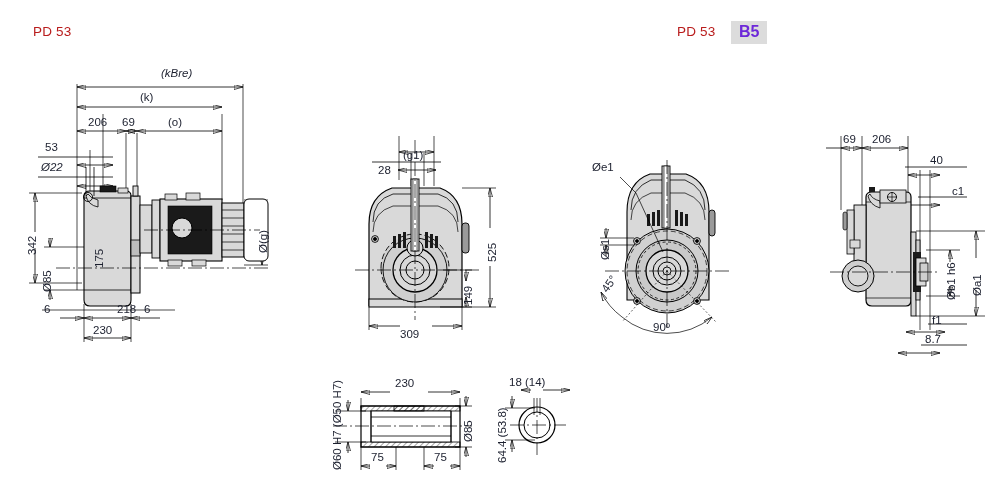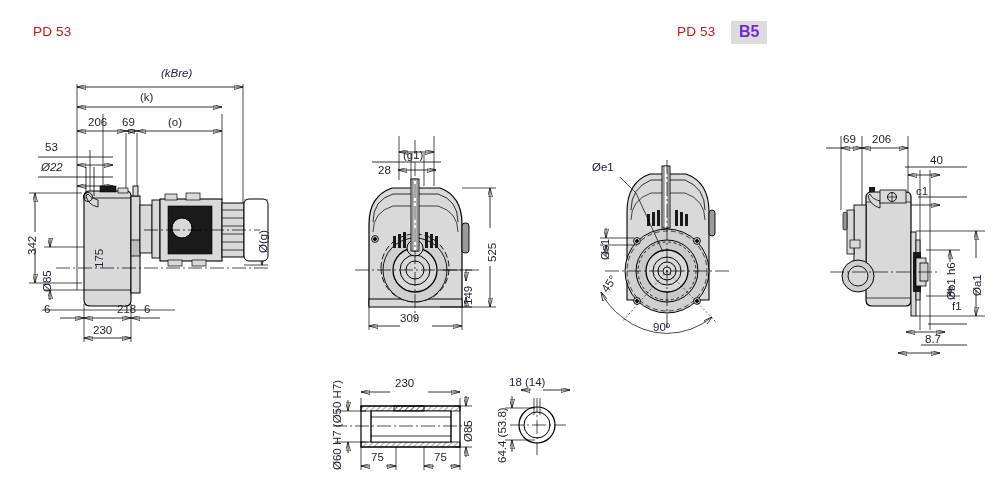--- a/index.html
+++ b/index.html
@@ -451,34 +451,34 @@
   <div class="dim vert" style="left:258px; top:253px;">Ø(g)</div>
   <div class="dim" style="left:44px;  top:304px;">6</div>
   <div class="dim" style="left:94px;  top:304px;margin-left:23px;">218</div>
   <div class="dim" style="left:144px; top:304px;">6</div>
   <div class="dim" style="left:93px;  top:325px;">230</div>
 
   <div class="dim" style="left:403px; top:134px;margin-top:16px;">(g1)</div>
   <div class="dim" style="left:378px; top:149px;margin-top:16px;">28</div>
   <div class="dim vert" style="left:487px; top:262px;">525</div>
   <div class="dim vert" style="left:463px; top:305px;">149</div>
-  <div class="dim" style="left:400px; top:313px;text-align:right;">309</div>
+  <div class="dim" style="left:400px; top:329px;text-align:right;">309</div>
 
   <div class="dim" style="left:592px; top:162px;">Øe1</div>
   <div class="dim vert" style="left:600px; top:260px;">Øs1</div>
   <div class="dim" style="left:600px; top:288px; transform-origin:0 0; transform:rotate(-55deg);">45°</div>
   <div class="dim" style="left:653px; top:322px;text-align:center;">90º</div>
 
   <div class="dim" style="left:843px; top:134px;">69</div>
   <div class="dim" style="left:872px; top:134px;">206</div>
   <div class="dim" style="left:930px; top:155px;">40</div>
-  <div class="dim" style="left:916px; top:186px;text-align:right;">c1</div>
+  <div class="dim" style="left:952px; top:186px;text-align:right;">c1</div>
   <div class="dim vert" style="left:946px; top:300px;">Øb1 h6</div>
   <div class="dim vert" style="left:972px; top:296px;">Øa1</div>
-  <div class="dim" style="left:932px; top:301px;padding-left:20px;">f1</div>
+  <div class="dim" style="left:932px; top:315px;">f1</div>
   <div class="dim" style="left:925px; top:334px;">8.7</div>
 
   <div class="dim vert" style="left:332px; top:470px;">Ø60 H7  (Ø50 H7)</div>
   <div class="dim" style="left:395px; top:378px;">230</div>
   <div class="dim vert" style="left:463px; top:442px;">Ø85</div>
   <div class="dim" style="left:371px; top:452px;">75</div>
   <div class="dim" style="left:434px; top:452px;">75</div>
 
   <div class="dim" style="left:509px; top:377px;">18 (14)</div>
   <div class="dim vert" style="left:497px; top:463px;">64.4 (53.8)</div>

